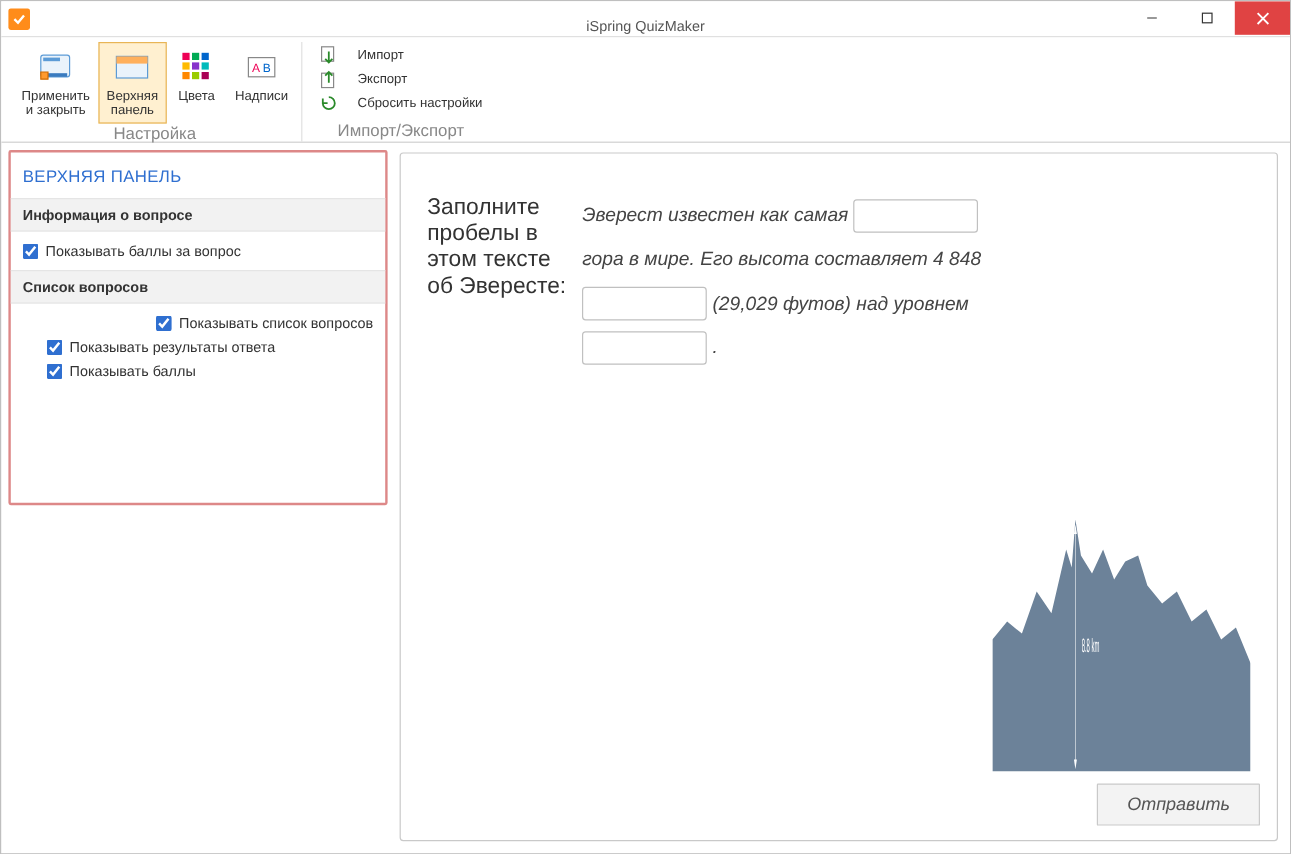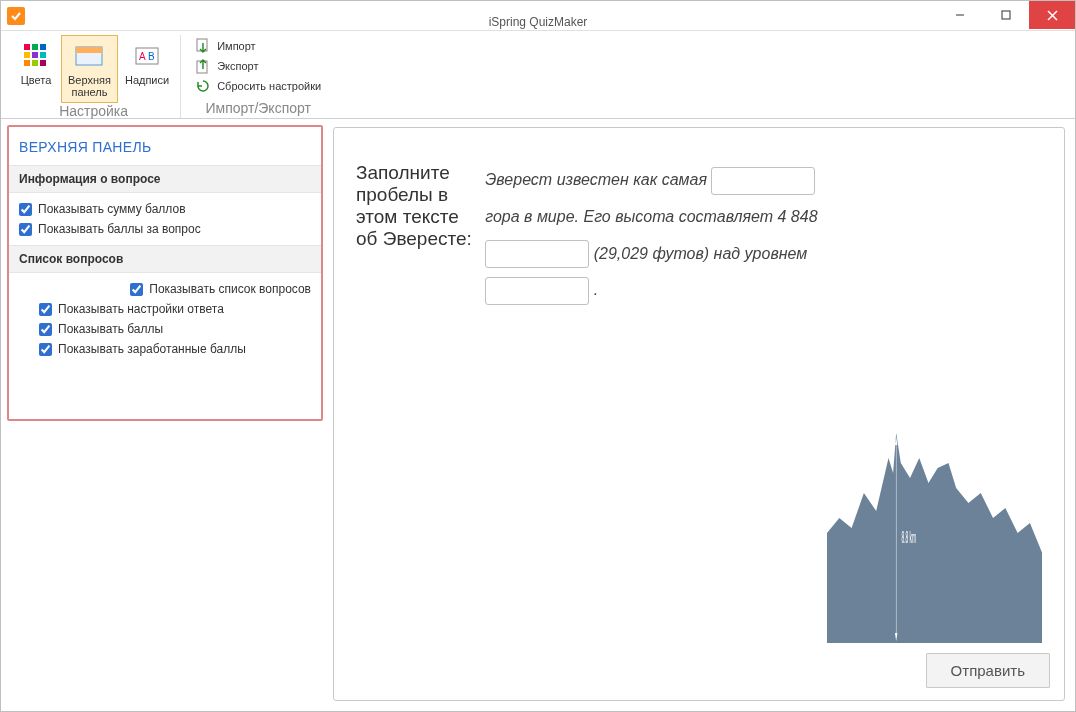--- a/index.html
+++ b/index.html
@@ -69,21 +69,21 @@
   }
   .ribbon-btn.active { background: #fff0d0; border: 1px solid #e8b556; }
   .ribbon-btn .ico { width: 32px; height: 32px; display:flex; align-items:center; justify-content:center; }
   .ribbon-btn .lbl { line-height: 1.1; }
   .ribbon-small-stack {
     display: flex; flex-direction: column; gap: 2px;
     padding: 2px 4px;
     align-items:flex-start;
   }
   .ribbon-small-btn {
-    display: flex; align-items: center; gap: 6px;
+    display: flex; align-items: center; gap: 16px;
     font-size: 11px; padding: 1px 2px;
     cursor: default;
   }
   .ribbon-small-btn .sico { width: 16px; height: 16px; display:flex; align-items:center; justify-content:center; }
   .group-label { font-size: 14px; color: #888; margin-top: auto; margin-bottom: 2px; }
 
   
   .body {
     display: flex;
     height: calc(100% - 30px - 88px);
@@ -181,20 +181,21 @@
     padding-top: 10px;
   }
   .submit-btn {
     border: 1px solid #c9c9c9;
     background: #f3f3f3;
     color: #555;
     font-size: 15px;
     padding: 8px 24px;
     border-radius: 1px;
     cursor: default;
+    font-style: italic;
   }
 </style>
 </head>
 <body>
 
 <div class="titlebar">
   <div class="app-icon">
     <svg width="12" height="12" viewBox="0 0 12 12">
         <path d="M2 6 L5 9 L10 3" stroke="#fff" stroke-width="2" fill="none"></path>
       </svg>
@@ -216,46 +217,58 @@
           <line x1="1" y1="1" x2="10" y2="10" stroke="#fff" stroke-width="1.5"></line>
           <line x1="10" y1="1" x2="1" y2="10" stroke="#fff" stroke-width="1.5"></line>
         </svg>
     </div>
   </div>
 </div>
 
 <div class="ribbon">
   <div class="ribbon-group">
     <div class="ribbon-buttons">
+      <div class="ribbon-btn">
+        <div class="ico">
+          <svg width="32" height="28" viewBox="0 0 32 28">
+              <rect x="4" y="4" width="24" height="18" rx="2" fill="#eaf3fb" stroke="#5c9bd6"></rect>
+              <rect x="6" y="6" width="14" height="3" fill="#5c9bd6"></rect>
+              <rect x="6" y="19" width="20" height="3" fill="#3a7bbf"></rect>
+              <path d="M10 18 L10 24 L4 24 L4 18 Z" fill="#ff9a2e" stroke="#d06b00"></path>
+            </svg>
+        </div>
+        <div class="lbl" style="white-space:pre-line;">Применить
+и закрыть</div>
+      </div>
+      <div class="ribbon-btn active">
+        <div class="ico">
+          <svg width="32" height="28" viewBox="0 0 32 28">
+              <rect x="3" y="5" width="26" height="18" fill="#eaf3fb" stroke="#5c9bd6"></rect>
+              <rect x="3" y="5" width="26" height="6" fill="#ffb05c"></rect>
+            </svg>
+        </div>
+        <div class="lbl" style="white-space:pre-line;">Верхняя
+панель</div>
+      </div>
       <div class="ribbon-btn">
         <div class="ico">
           <svg width="28" height="28" viewBox="0 0 28 28">
             <rect x="2" y="2" width="6" height="6" fill="#e05"></rect>
               <rect x="10" y="2" width="6" height="6" fill="#0a5"></rect>
               <rect x="18" y="2" width="6" height="6" fill="#06c"></rect>
             <rect x="2" y="10" width="6" height="6" fill="#fb0"></rect>
               <rect x="10" y="10" width="6" height="6" fill="#83c"></rect>
               <rect x="18" y="10" width="6" height="6" fill="#0bb"></rect>
             <rect x="2" y="18" width="6" height="6" fill="#f80"></rect>
               <rect x="10" y="18" width="6" height="6" fill="#9c0"></rect>
               <rect x="18" y="18" width="6" height="6" fill="#a05"></rect>
           </svg>
         </div>
         <div class="lbl">Цвета</div>
       </div>
-      <div class="ribbon-btn active">
-        <div class="ico">
-          <svg width="32" height="28" viewBox="0 0 32 28">
-              <rect x="3" y="5" width="26" height="18" fill="#eaf3fb" stroke="#5c9bd6"></rect>
-              <rect x="3" y="5" width="26" height="6" fill="#ffb05c"></rect>
-            </svg>
-        </div>
-        <div class="lbl" style="white-space:pre-line;">Верхняя
-панель</div>
-      </div>
       <div class="ribbon-btn">
         <div class="ico">
           <svg width="28" height="28" viewBox="0 0 28 28">
               <rect x="3" y="6" width="22" height="16" fill="#fff" stroke="#888"></rect>
               <text x="6" y="18" font-size="10" fill="#e05">A</text>
               <text x="15" y="18" font-size="10" fill="#06c">B</text>
             </svg>
         </div>
         <div class="lbl">Надписи</div>
       </div>
@@ -297,46 +310,38 @@
   </div>
 </div>
 
 <div class="body">
 
   <div class="sidebar">
     <div class="sidebar-panel">
       <div class="sidebar-title">ВЕРХНЯЯ ПАНЕЛЬ</div>
       <div class="section">Информация о вопросе</div>
       <div class="checks">
-        <label class="check-row">
-          <input type="checkbox" checked="" style="">
-          <span>Показывать сумму баллов</span>
-        </label>
         <label class="check-row">
           <input type="checkbox" checked="" style="">
           <span>Показывать баллы за вопрос</span>
         </label>
       </div>
       <div class="section">Список вопросов</div>
       <div class="checks indent">
         <label class="check-row first">
           <input type="checkbox" checked="" style="">
           <span>Показывать список вопросов</span>
         </label>
         <label class="check-row">
           <input type="checkbox" checked="" style="">
-          <span>Показывать настройки ответа</span>
+          <span>Показывать результаты ответа</span>
         </label>
         <label class="check-row">
           <input type="checkbox" checked="" style="">
           <span>Показывать баллы</span>
-        </label>
-        <label class="check-row">
-          <input type="checkbox" checked="" style="">
-          <span>Показывать заработанные баллы</span>
         </label>
       </div>
     </div>
   </div>
 
   <div class="preview">
     <div class="preview-canvas">
 
       <div class="question-area">
         <div class="question-title">Заполните пробелы в этом тексте об Эвересте:</div>

